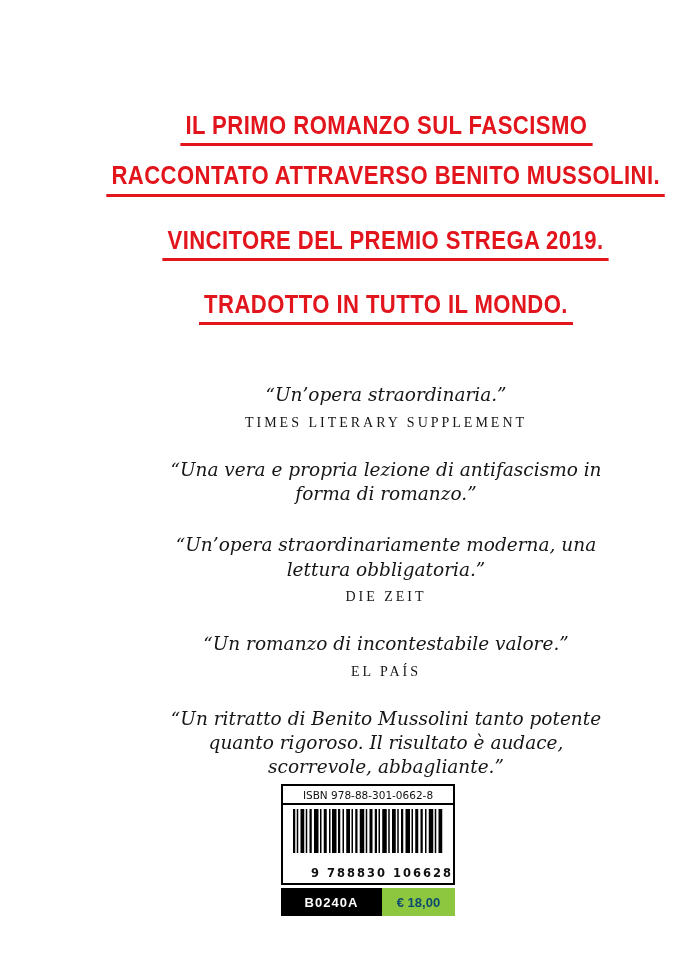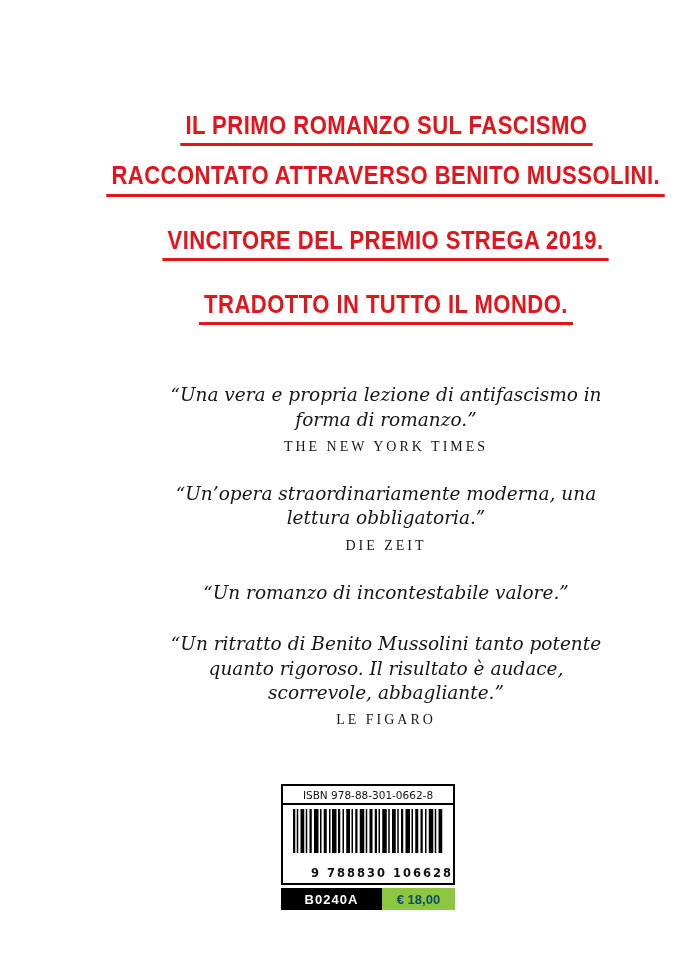--- a/index.html
+++ b/index.html
@@ -94,21 +94,21 @@
     font-family: "DejaVu Sans", sans-serif;
     font-size: 11.5px;
     letter-spacing: 2px;
     text-align: right;
     margin-top: 13px;
     white-space: nowrap;
     font-weight: bold;
   }
   .price-strip {
     display: flex;
-    height: 22px;
+    height: 28px;
     margin-top: 3px;
   }
   .code-cell {
     flex: 1 1 58%;
     background: #000;
     color: #fff;
     font-family: "Liberation Sans", sans-serif;
     font-weight: bold;
     font-size: 13px;
     letter-spacing: 1px;
@@ -143,29 +143,33 @@
     <div class="headline-line gap-after">
       <span class="headline">VINCITORE DEL PREMIO STREGA 2019.</span>
     </div>
     <div class="headline-line">
       <span class="headline">TRADOTTO IN TUTTO IL MONDO.</span>
     </div>
   </div>
 
   <div class="quotes">
     <figure class="quote">
+      <blockquote class="quote-text">“Un’opera straordinaria.”</blockquote>
+      <figcaption class="quote-source">TIMES LITERARY SUPPLEMENT</figcaption>
+    </figure>
+    <figure class="quote">
       <blockquote class="quote-text">“Una vera e propria lezione di antifascismo in forma di romanzo.”</blockquote>
-      <figcaption class="quote-source">THE NEW YORK TIMES</figcaption>
     </figure>
     <figure class="quote">
       <blockquote class="quote-text">“Un’opera straordinariamente moderna, una lettura obbligatoria.”</blockquote>
       <figcaption class="quote-source">DIE ZEIT</figcaption>
     </figure>
     <figure class="quote">
       <blockquote class="quote-text">“Un romanzo di incontestabile valore.”</blockquote>
+      <figcaption class="quote-source">EL PAÍS</figcaption>
     </figure>
     <figure class="quote">
       <blockquote class="quote-text">“Un ritratto di Benito Mussolini tanto potente quanto rigoroso. Il risultato è audace, scorrevole, abbagliante.”</blockquote>
       <figcaption class="quote-source">LE FIGARO</figcaption>
     </figure>
   </div>
 
   <div class="barcode-block">
     <div class="barcode-frame">
       <div class="isbn-label">ISBN 978-88-301-0662-8</div>

